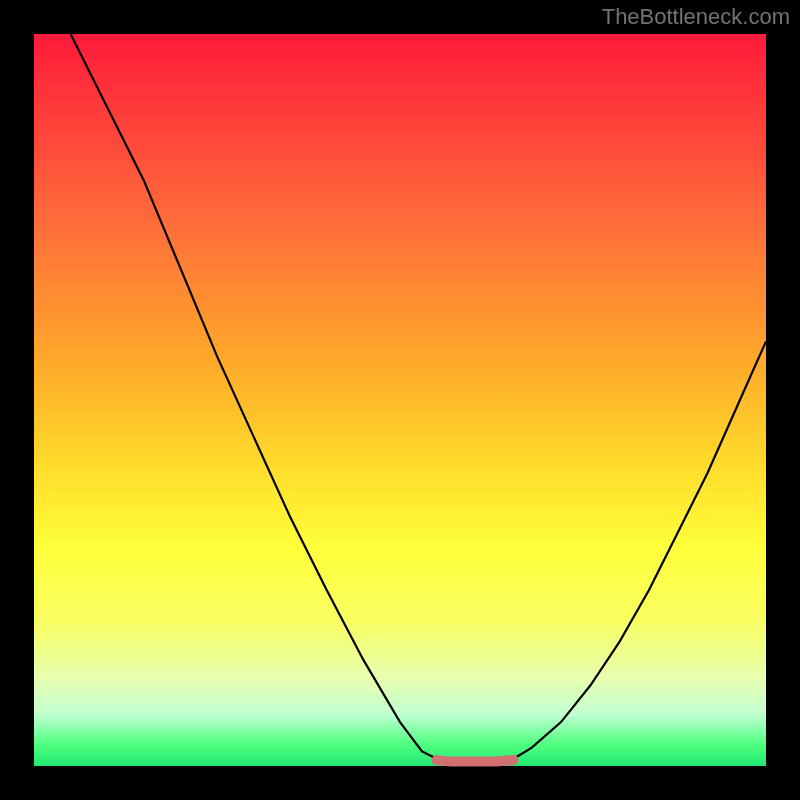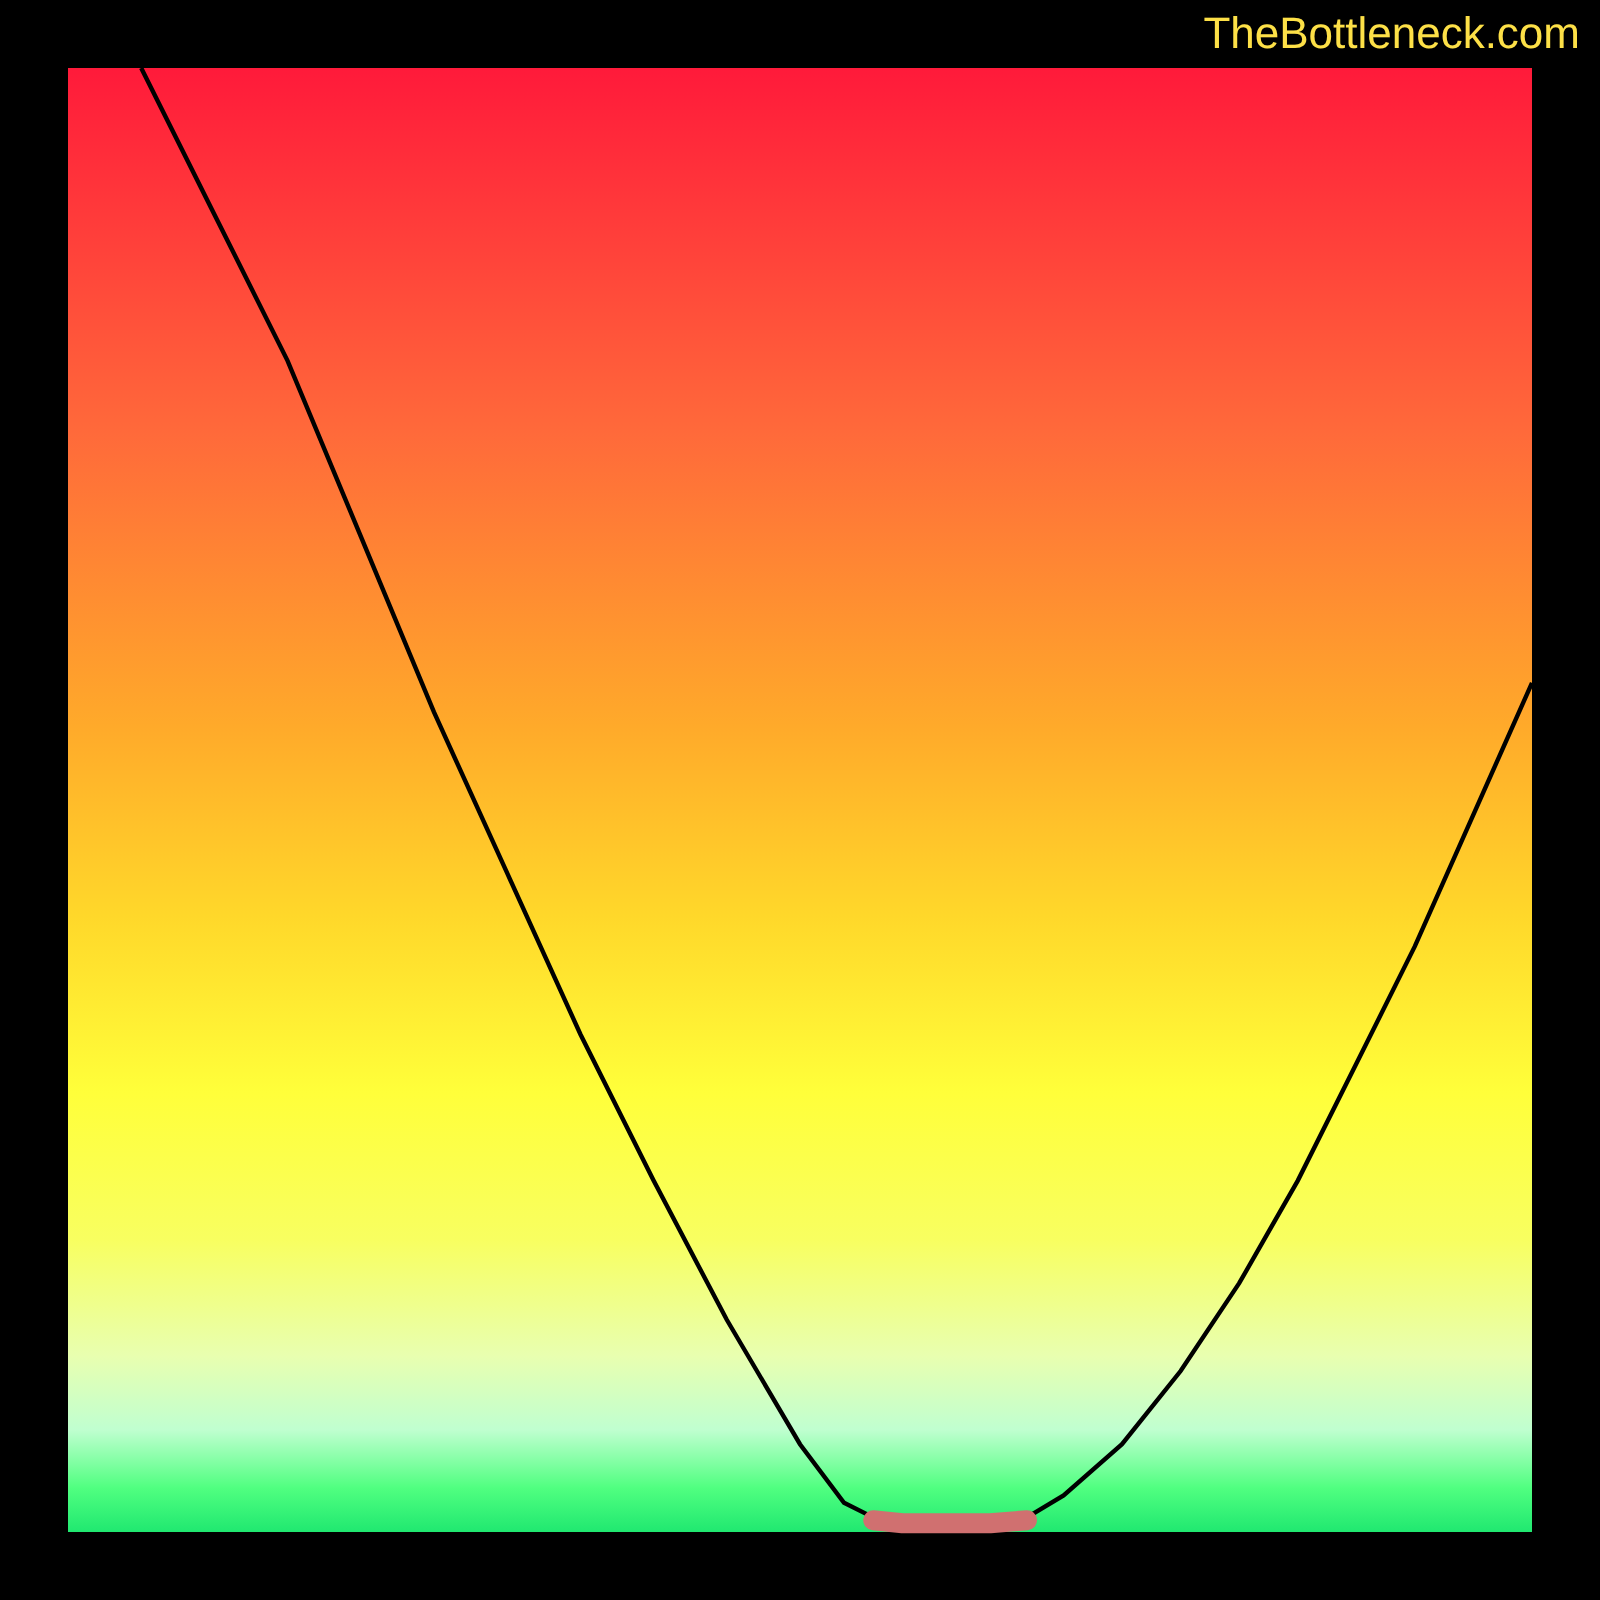--- a/index.html
+++ b/index.html
@@ -8,21 +8,21 @@
     width: 800px;
     height: 800px;
     background: #000;
     position: relative;
     font-family: Arial, sans-serif;
   }
   .watermark {
     position: absolute;
     top: 4px;
     right: 10px;
-    color: #fde047;
+    color: #737373;
     font-size: 22px;
     font-weight: 500;
     z-index: 10;
   }
   .plot-area {
     position: absolute;
     left: 34px;
     top: 34px;
     width: 732px;
     height: 732px;

